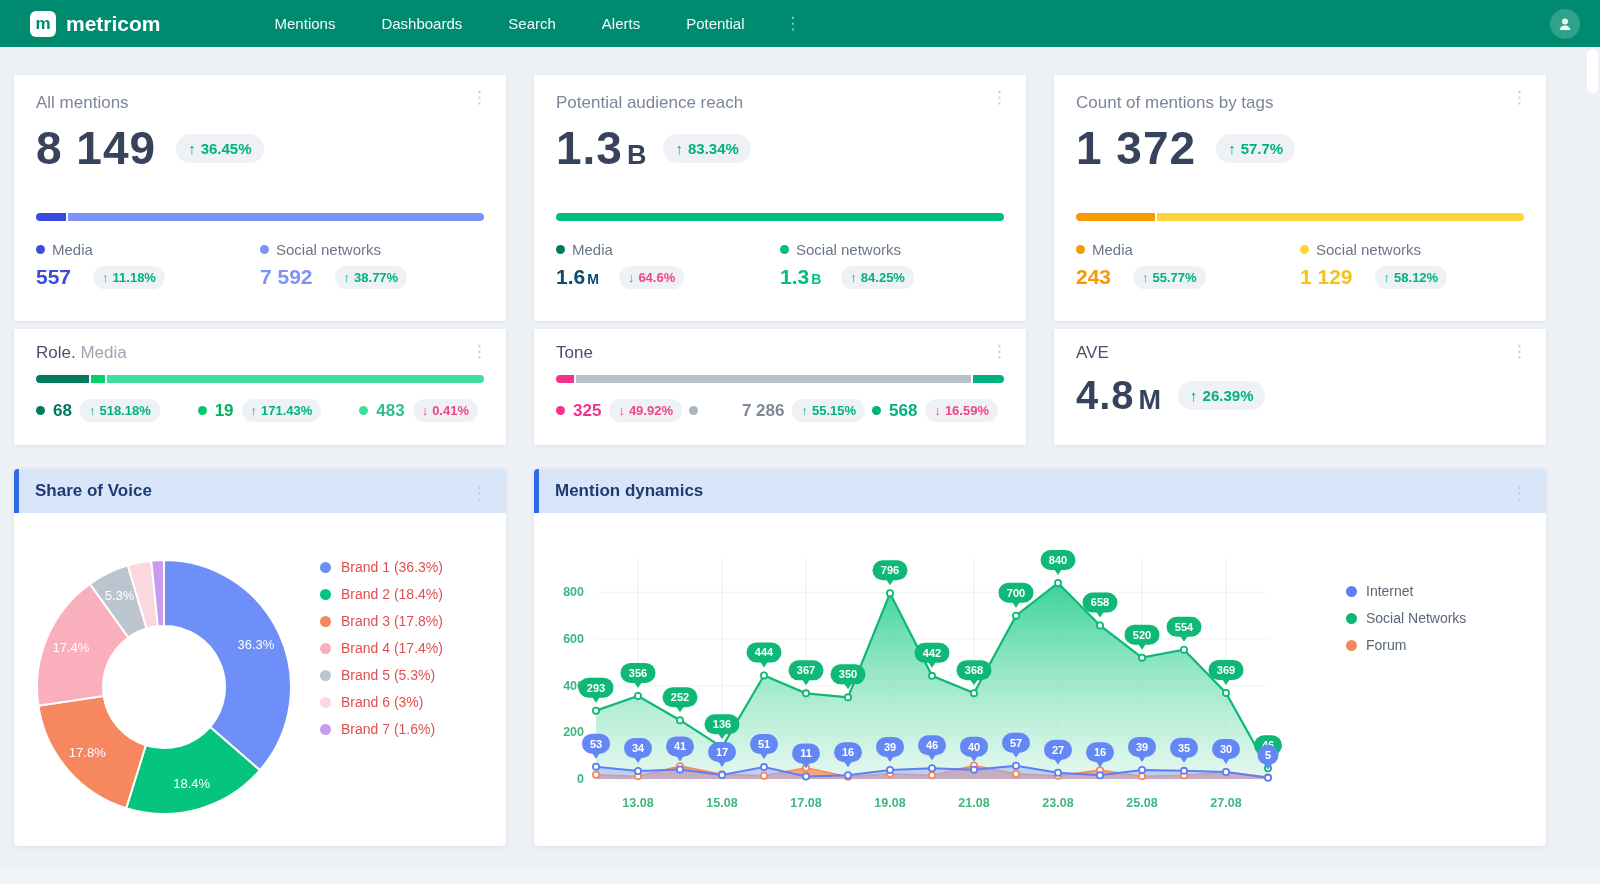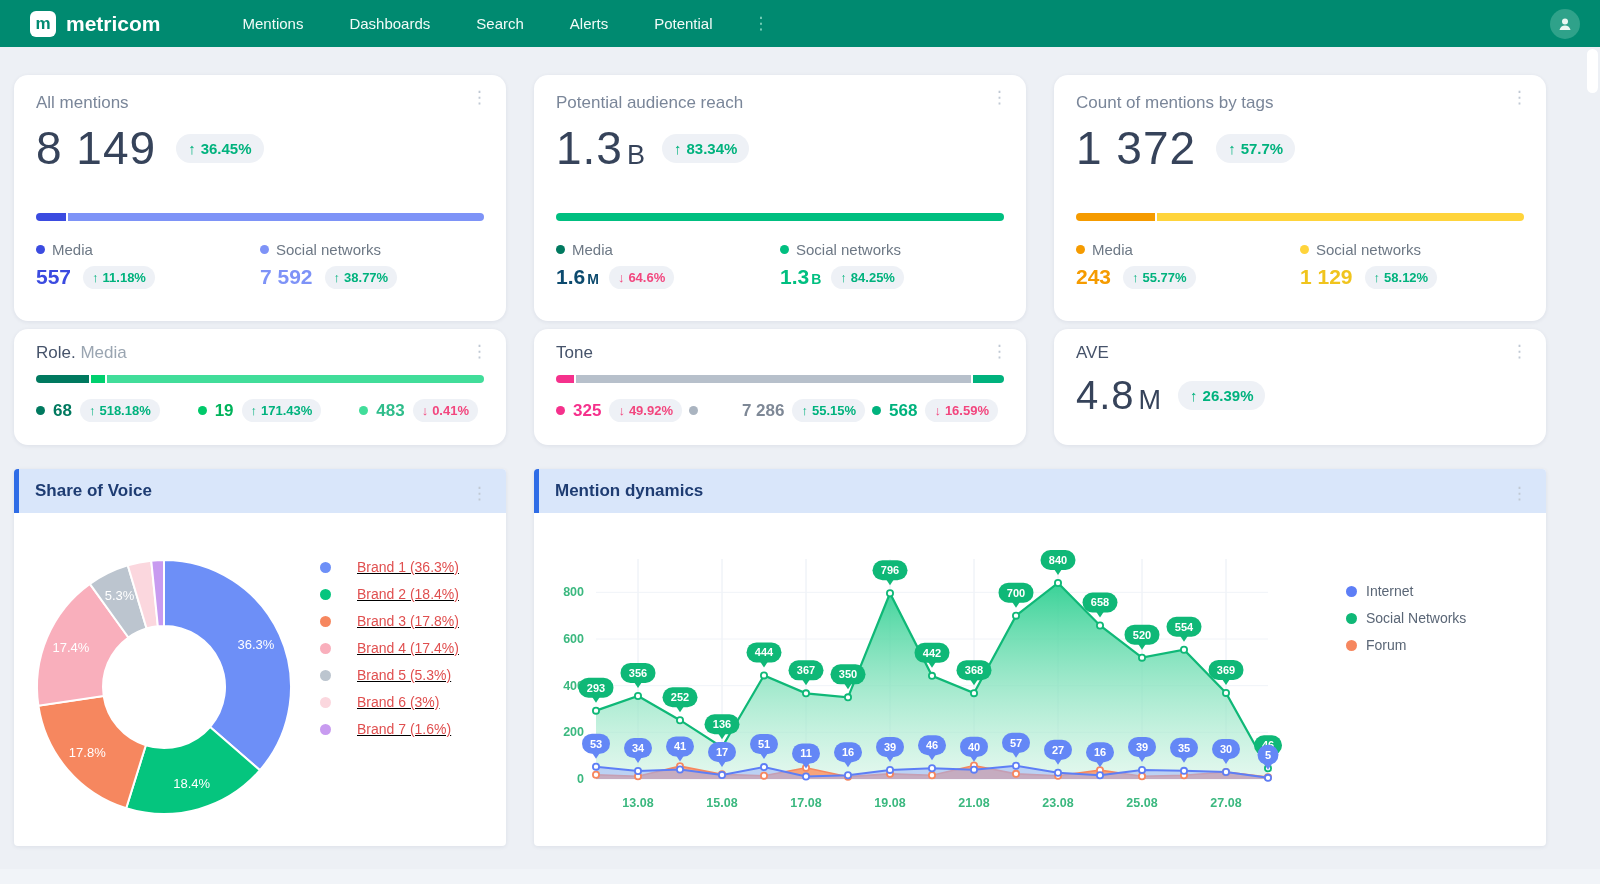--- a/index.html
+++ b/index.html
@@ -7,70 +7,70 @@
     margin: 0; width: 1600px; height: 884px; overflow: hidden;
     background: #edf0f5; font-family: "Liberation Sans", sans-serif;
     position: relative;
   }
   
   .nav { height: 47px; background: #008a70; display: flex; align-items: center; padding: 0 20px 0 30px; }
   .brand { display: flex; align-items: center; gap: 10px; cursor: pointer; }
   .brand-badge { width: 26px; height: 26px; background: #fff; border-radius: 6px; color: #008a70;
     font-weight: 800; font-size: 17px; display: grid; place-items: center; }
   .brand-name { color: #fff; font-size: 21px; font-weight: 700; }
-  .nav-items { display: flex; gap: 46px; margin-left: 82px; }
+  .nav-items { display: flex; gap: 46px; margin-left: 114px; }
   .nav-item { color: #f2fbf8; font-size: 15px; cursor: pointer; }
   .nav-kebab { margin-left: 34px; color: #7fd3bd; font-size: 17px; background: none; border: none; cursor: pointer; }
   .avatar { margin-left: auto; width: 30px; height: 30px; border-radius: 50%; background: #2fa28a;
     display: grid; place-items: center; cursor: pointer; }
   
   .main { padding: 28px 0 0 14px; width: 1546px; }
   .row { display: grid; gap: 28px; }
   .row1 { grid-template-columns: repeat(3, 492px); margin-bottom: 8px; }
   .row2 { grid-template-columns: repeat(3, 492px); margin-bottom: 24px; }
   .row3 { grid-template-columns: 492px 1012px; }
-  .card { background: #fff; border-radius: 14px; box-shadow: 0 1px 4px rgba(24,39,75,.08); position: relative; }
+  .card { background: #fff; border-radius: 0; box-shadow: 0 1px 4px rgba(24,39,75,.08); position: relative; }
   .kpi { height: 246px; padding: 18px 22px; }
   .mid { height: 116px; padding: 14px 22px; }
   .kebab { position: absolute; top: 12px; right: 12px; background: none; border: none;
     color: #c0c9d4; font-size: 17px; cursor: pointer; padding: 2px 6px; line-height: 1; }
   .card-title { margin: 0; font-size: 17px; font-weight: 400; color: #7a8699; }
   .mid .card-title { color: #46536a; font-weight: 500; }
   .card-title .sub { color: #9aa5b1; font-weight: 400; }
   .value-row { display: flex; align-items: center; gap: 16px; margin-top: 12px; }
-  .big-value { font-size: 46px; font-weight: 400; color: #36435a; letter-spacing: 1px; line-height: 1; text-align: right; }
+  .big-value { font-size: 46px; font-weight: 700; color: #36435a; letter-spacing: 1px; line-height: 1; text-align: right; }
   .big-value .unit { font-size: 27px; margin-left: 4px; }
   .mid .big-value { font-size: 40px; }
   .badge { display: inline-flex; align-items: center; gap: 5px; background: #eef1f6; border-radius: 15px;
     padding: 6px 12px; font-weight: 700; font-size: 15px; color: #8b96a5; white-space: nowrap; }
   .badge.up { color: #00b27d; } .badge.down { color: #f2467e; }
   .badge.sm { font-size: 13px; padding: 4px 9px; gap: 4px; }
   .bar { display: flex; height: 8px; border-radius: 4px; overflow: hidden; margin-top: 42px; }
   .bar .seg { height: 100%; }
   .bar .seg + .seg { margin-left: 2px; }
   .mid .bar { margin-top: 12px; }
   .kpi .stats { display: grid; grid-template-columns: 1fr 1fr; margin-top: 20px; }
   .stat-label { display: flex; align-items: center; gap: 7px; color: #6d7885; font-size: 15px; }
   .dot { width: 9px; height: 9px; border-radius: 50%; flex: none; }
-  .stat-value-row { display: flex; align-items: center; gap: 10px; margin-top: 7px; }
+  .stat-value-row { display: flex; align-items: center; gap: 20px; margin-top: 7px; }
   .stat-value { font-size: 21px; font-weight: 700; color: #36435a; }
   .stat-value .sunit { font-size: 14px; margin-left: 2px; }
   .mid-stats { display: flex; justify-content: space-between; margin-top: 16px; padding-right: 6px; }
   .mid-stat { display: flex; align-items: center; gap: 8px; }
   .mid-stat .stat-value { font-size: 17px; }
   
   .panel { background: #fff; border-radius: 4px; box-shadow: 0 1px 4px rgba(24,39,75,.08);
     height: 377px; overflow: hidden; position: relative; }
   .panel-head { height: 44px; background: #d9e6fa; display: flex; align-items: center; position: relative; padding-left: 21px; }
   .panel-head .accent { position: absolute; left: 0; top: 0; bottom: 0; width: 5px; background: #2e6ce6; }
   .panel-title { margin: 0; font-size: 17px; font-weight: 700; color: #1e3c72; }
   .panel-head .kebab { top: 14px; }
   .sov-body { display: flex; padding: 38px 0 0 14px; }
   .sov-legend { list-style: none; margin: 8px 0 0 20px; padding: 0; }
-  .sov-legend li { display: flex; align-items: center; gap: 26px; margin-bottom: 11px; font-size: 14px; text-decoration: underline; }
+  .sov-legend li { display: flex; align-items: center; gap: 10px; margin-bottom: 11px; font-size: 14px; }
   .sov-legend .dot { width: 11px; height: 11px; }
   .sov-leg-text { color: #e04f4f; }
   .md-body { display: flex; padding: 26px 0 0 12px; }
   .md-legend { list-style: none; margin: 44px 0 0 16px; padding: 0; }
   .md-legend li { display: flex; align-items: center; gap: 9px; margin-bottom: 11px; font-size: 14px; color: #5a6676; padding-left: 44px; }
   .md-legend .dot { width: 11px; height: 11px; }
   svg text { font-family: "Liberation Sans", sans-serif; }
   
   .vscroll { position: fixed; top: 49px; right: 2px; width: 11px; height: 44px; background: #fff; border-radius: 6px; }
   .hscroll { position: fixed; left: 0; right: 0; bottom: 0; height: 15px; background: #f1f4f8; }

